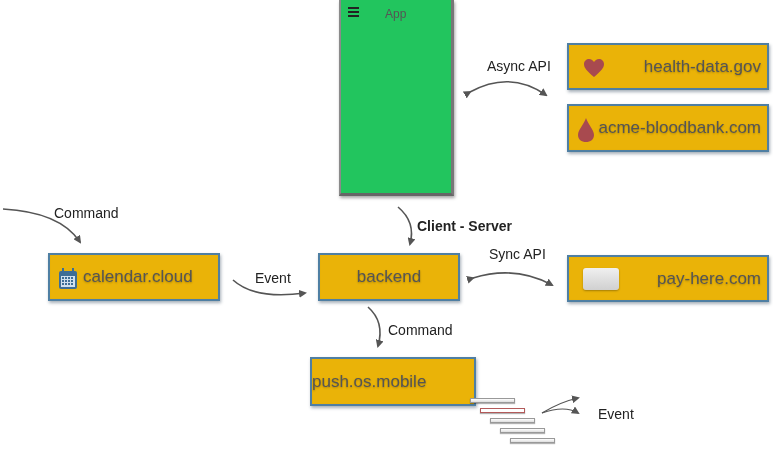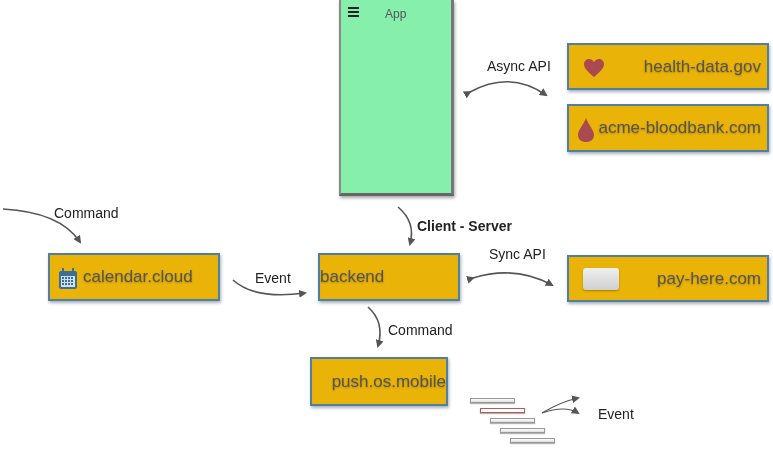--- a/index.html
+++ b/index.html
@@ -8,21 +8,21 @@
       position:absolute; background:#eab308; box-sizing:border-box;
       border:2px solid #4f7fa3;
       box-shadow: 1px 2px 3px rgba(60,80,100,0.45), inset 0 0 1px rgba(0,0,0,0.1);
       color:#555; font-size:17px;
       text-shadow: 0 1px 2px rgba(0,0,0,0.25);
       display:flex; align-items:center;
     }
     .node .label { white-space:nowrap; }
     .app-frame {
       position:absolute; left:339px; top:0; width:115px; height:196px;
-      box-sizing:border-box; background:#86efac;
+      box-sizing:border-box; background:#22c55e;
       border-left:2px solid #8a8a8a; border-right:3px solid #777; border-bottom:3px solid #666;
       box-shadow: 1px 2px 3px rgba(0,0,0,0.35);
     }
     .app-title { position:absolute; left:44px; top:7px; font-size:12px; color:#555; }
     .menu-icon { position:absolute; left:7px; top:7px; width:11px; }
     .menu-icon span { display:block; height:2px; background:#222; margin-bottom:2px; }
     .lbl { position:absolute; font-size:14px; color:#222; white-space:nowrap; }
     svg.edges { position:absolute; left:0; top:0; }
     .queue-bar { position:absolute; height:5px; box-sizing:border-box; border:1px solid #999; background:linear-gradient(#fff,#ddd); box-shadow:0 1px 1px rgba(0,0,0,0.3); }
     .queue-bar.red { border-color:#b35a5a; background:#fff; }
@@ -86,30 +86,30 @@
         <rect x="13" y="12" width="2" height="2"></rect>
       <rect x="4" y="15" width="2" height="2"></rect>
         <rect x="7" y="15" width="2" height="2"></rect>
         <rect x="10" y="15" width="2" height="2"></rect>
         <rect x="13" y="15" width="2" height="2"></rect>
     </g>
   </svg>
   <span class="label" style="position:absolute;left:33px;">calendar.cloud</span>
 </div>
 
-<div class="node" style="left:318px;top:253px;width:142px;height:48px;justify-content:flex-start;">
+<div class="node" style="left:318px;top:253px;width:142px;height:48px;justify-content:center;">
   <span class="label">backend</span>
 </div>
 
 <div class="node" style="left:567px;top:255px;width:202px;height:47px;text-align:right;">
   <div style="position:absolute;left:14px;top:11px;width:36px;height:22px;border-radius:3px;background:linear-gradient(#f0f0f0,#d0d0d0);box-shadow:0 1px 2px rgba(0,0,0,0.3);"></div>
   <span class="label" style="position:absolute;right:6px;">pay-here.com</span>
 </div>
 
-<div class="node" style="left:310px;top:357px;width:138px;height:49px;justify-content:flex-end;">
+<div class="node" style="left:310px;top:357px;width:166px;height:49px;justify-content:flex-start;">
   <span class="label">push.os.mobile</span>
 </div>
 
 <div class="queue-bar" style="left:470px;top:398px;width:45px;"></div>
 <div class="queue-bar red" style="left:480px;top:408px;width:45px;"></div>
 <div class="queue-bar" style="left:490px;top:418px;width:45px;"></div>
 <div class="queue-bar" style="left:500px;top:428px;width:45px;"></div>
 <div class="queue-bar" style="left:510px;top:438px;width:45px;"></div>
 
 <div class="lbl" style="left:487px;top:58px;">Async API</div>

